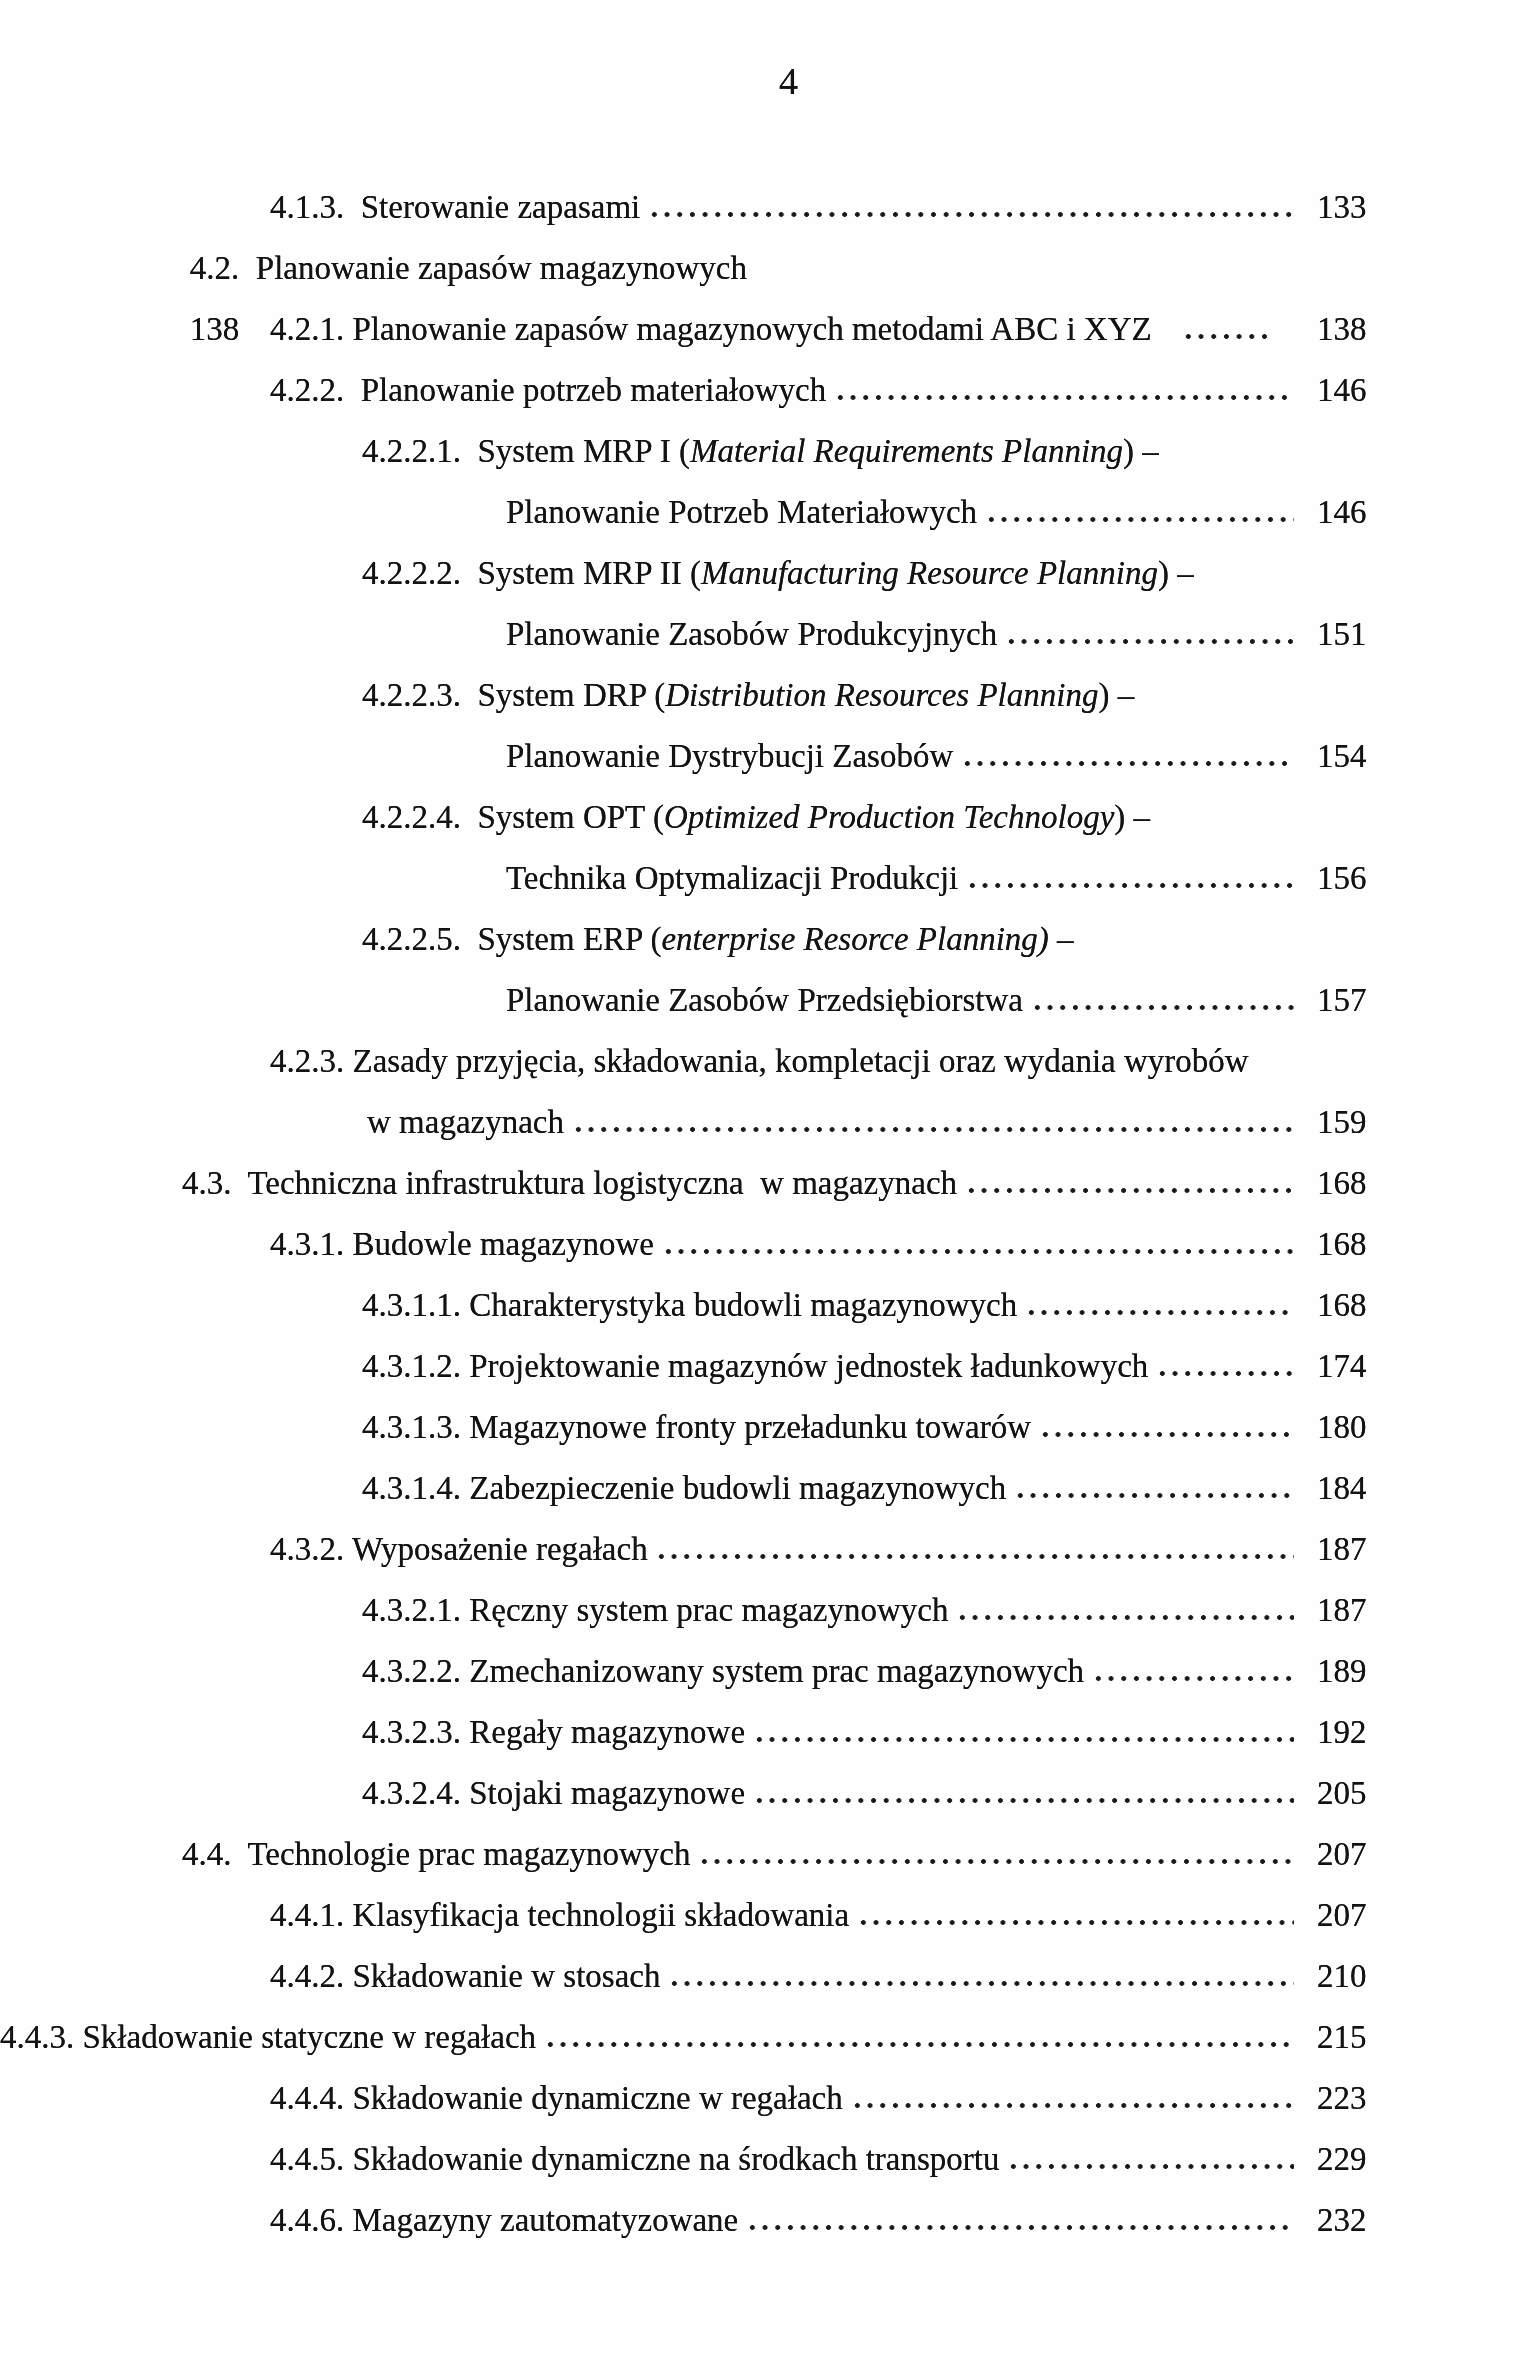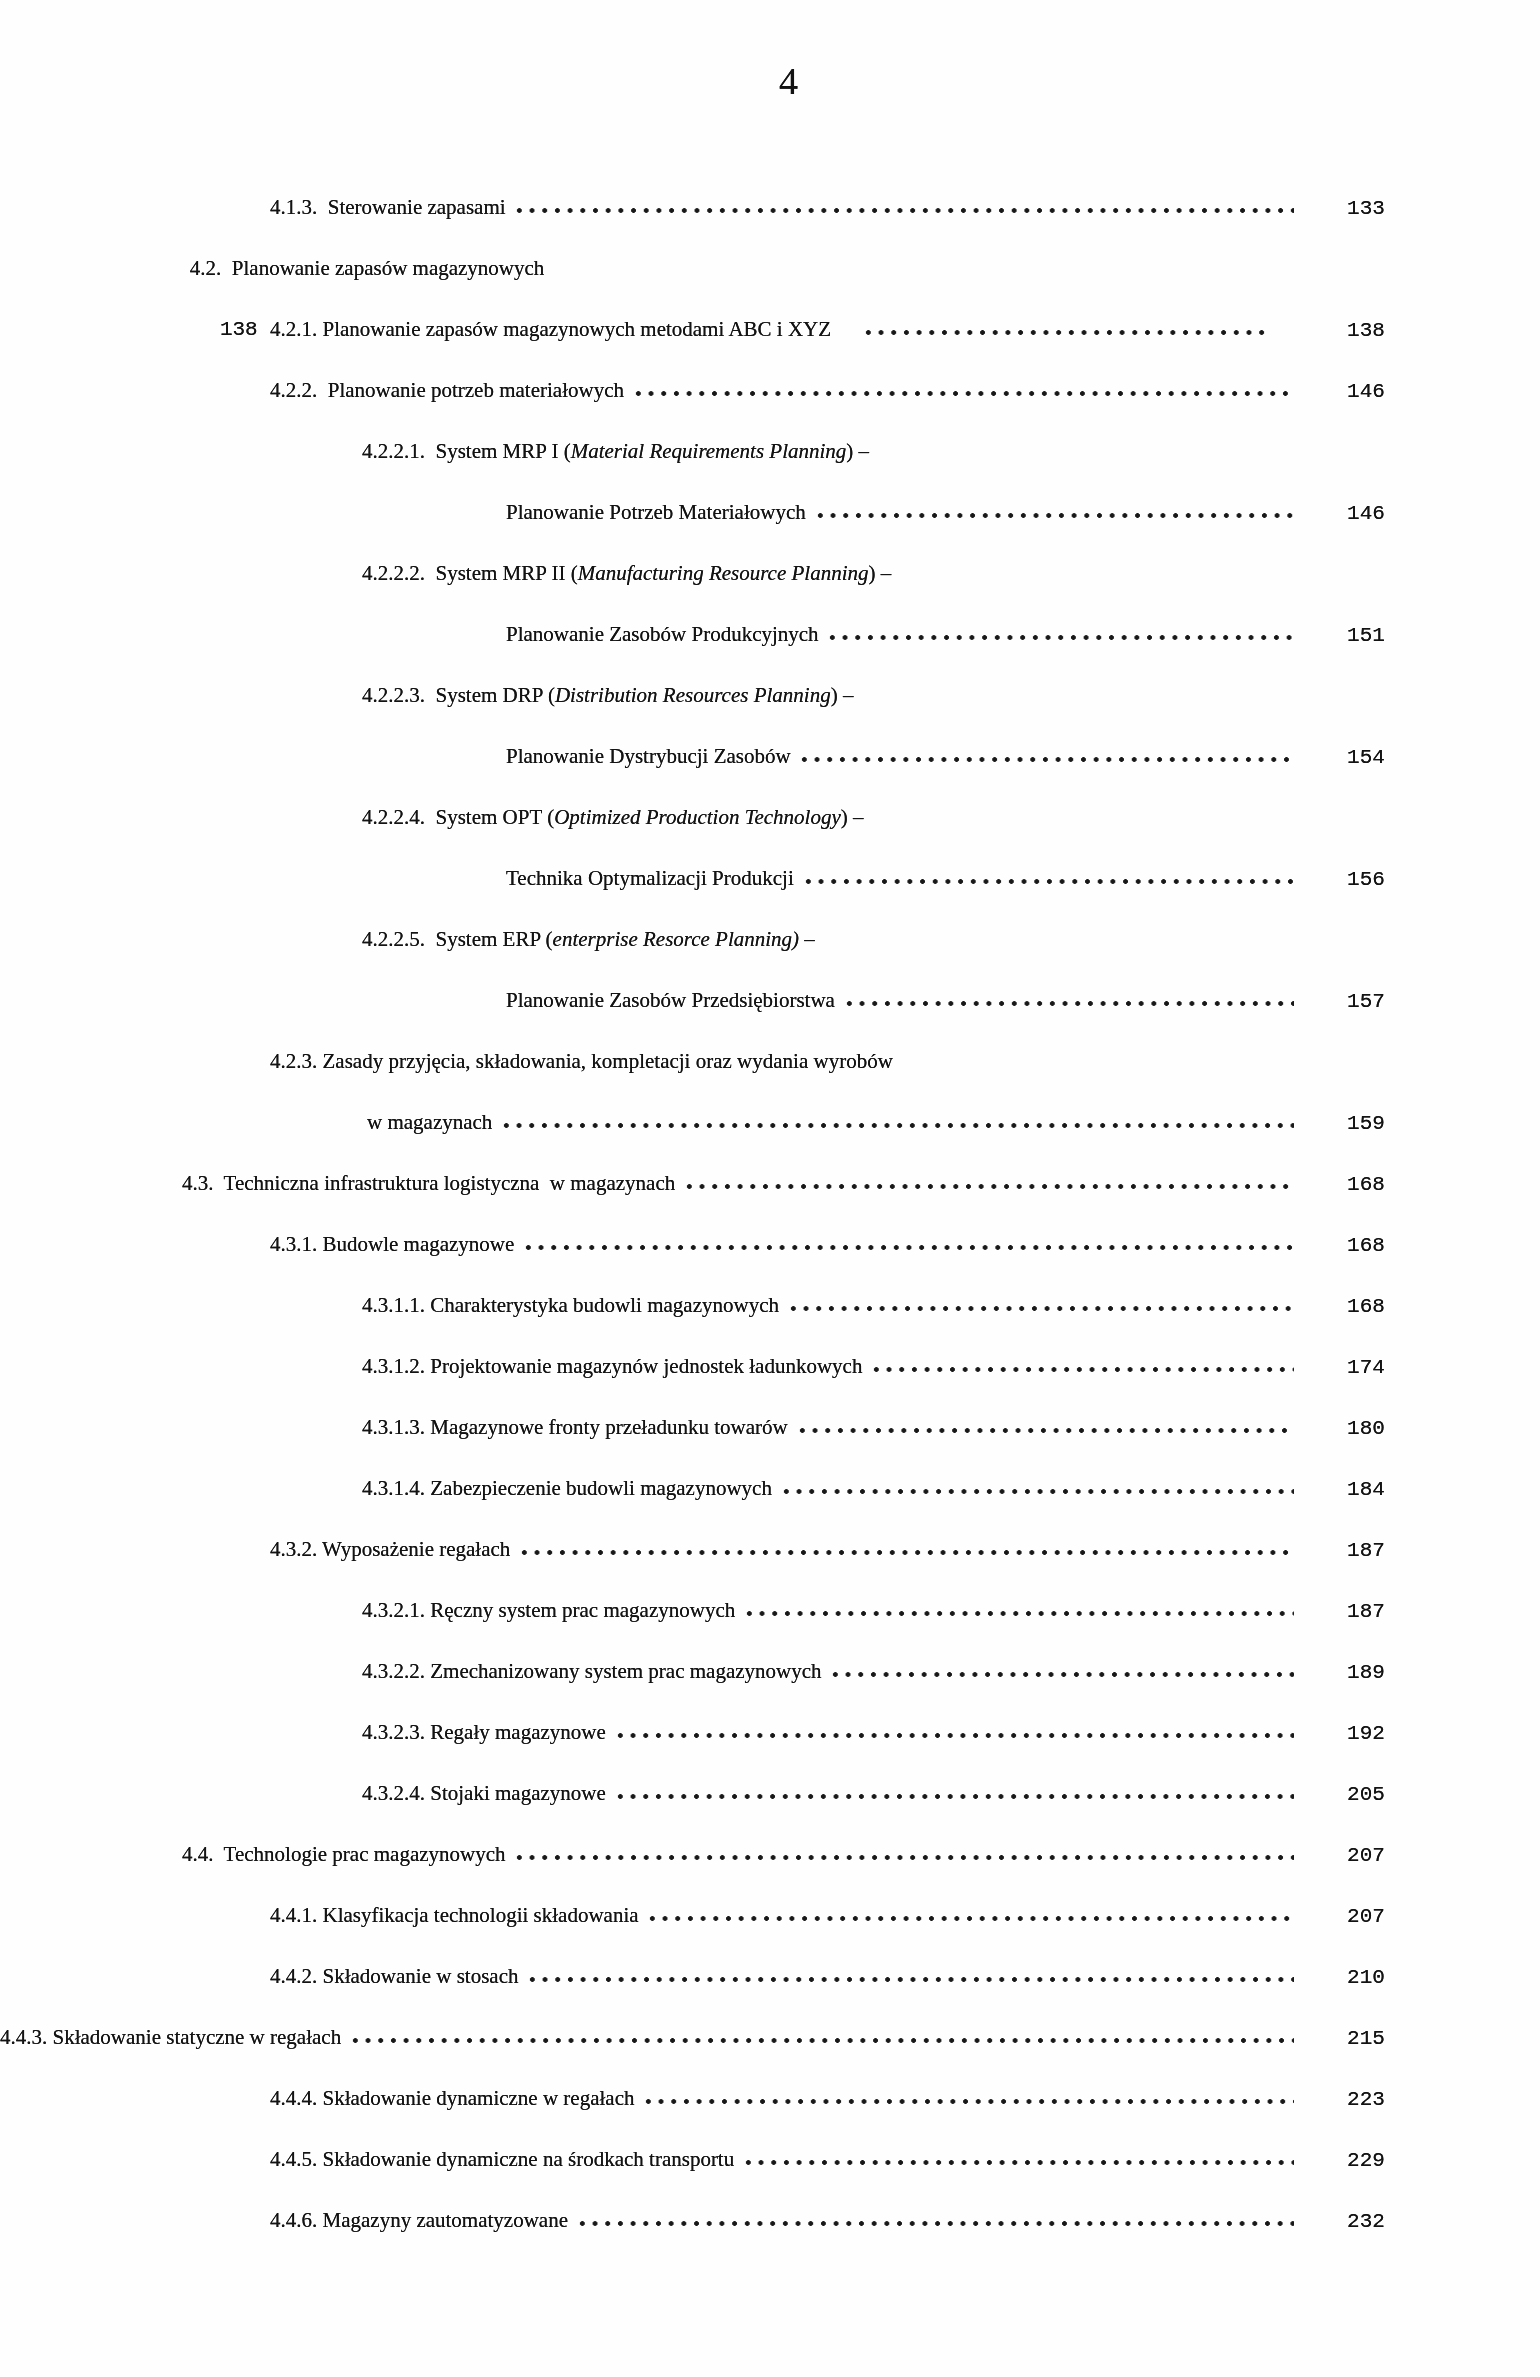--- a/index.html
+++ b/index.html
@@ -25,39 +25,38 @@
     top:177px;
     left:0;
     right:0;
     padding-right:126px;
   }
   .line{
     display:flex;
     align-items:baseline;
     height:61px;
     line-height:61px;
-    font-size:21px;
+    font-size:33px;
     white-space:pre;
   }
   .line .txt i{font-style:italic;}
   .dots{
     flex:1 1 auto;
     min-width:33px;
     height:7.8px;
     margin:0 23.4px 0 7.8px;
     background-image:radial-gradient(circle, #181818 2.1px, rgba(0,0,0,0) 2.7px);
     background-size:12.7px 7.2px;
     background-repeat:repeat-x;
     background-position:left bottom;
   }
   .pg{
     flex:0 0 auto;
     width:98px;
-    text-align:center;
-    font-family:Liberation Mono, monospace;
+    text-align:left;
   }
 </style>
 </head>
 <body>
 
 <div class="page">
   <div class="page-num">4</div>
   <div class="toc" id="toc">
       <div class="line" style="padding-left: 270px;"><span class="txt"><span>4.1.3.  Sterowanie zapasami</span></span><span class="dots"></span><span class="pg">133</span></div>
       <div class="line" style="padding-left: 182px; flex-direction: column;"><span class="txt"><span>4.2.  Planowanie zapasów magazynowych</span></span><span class="dots"></span><span class="pg">138</span></div>

